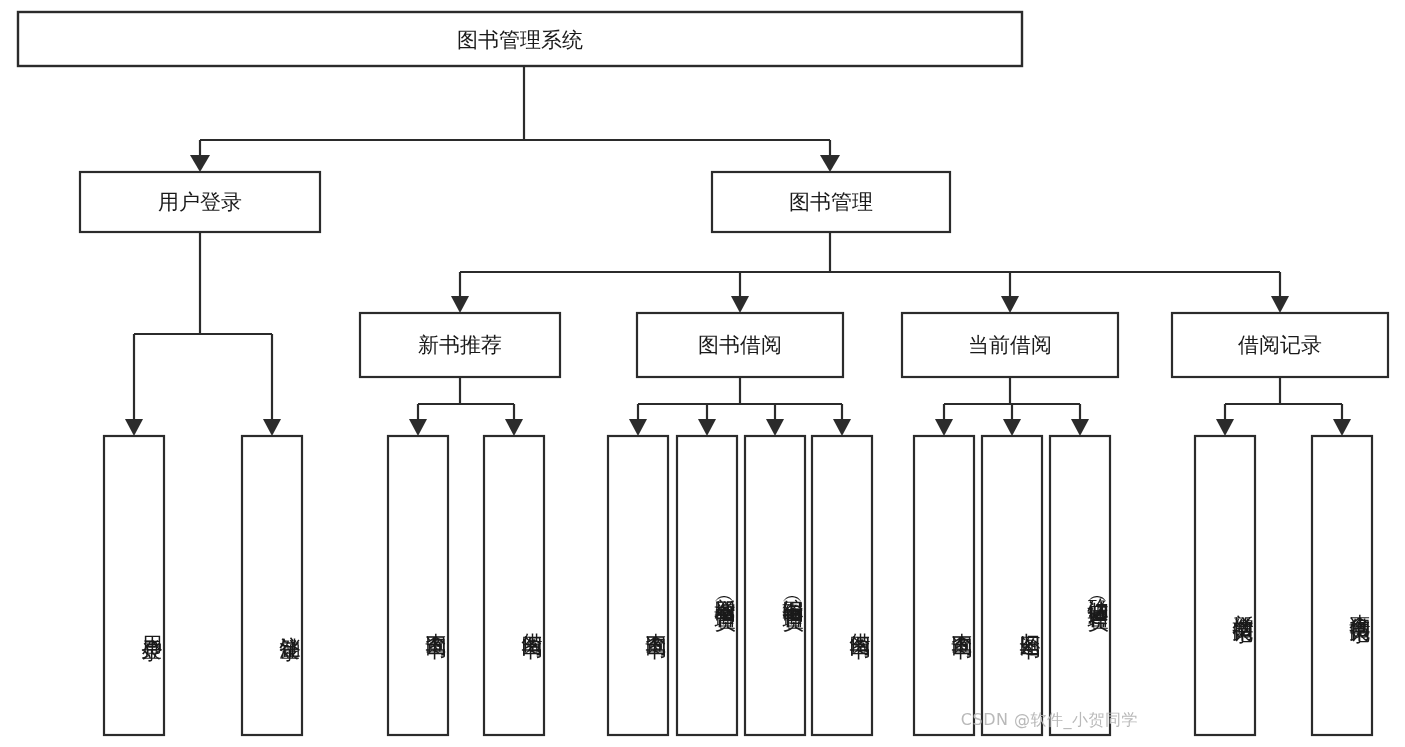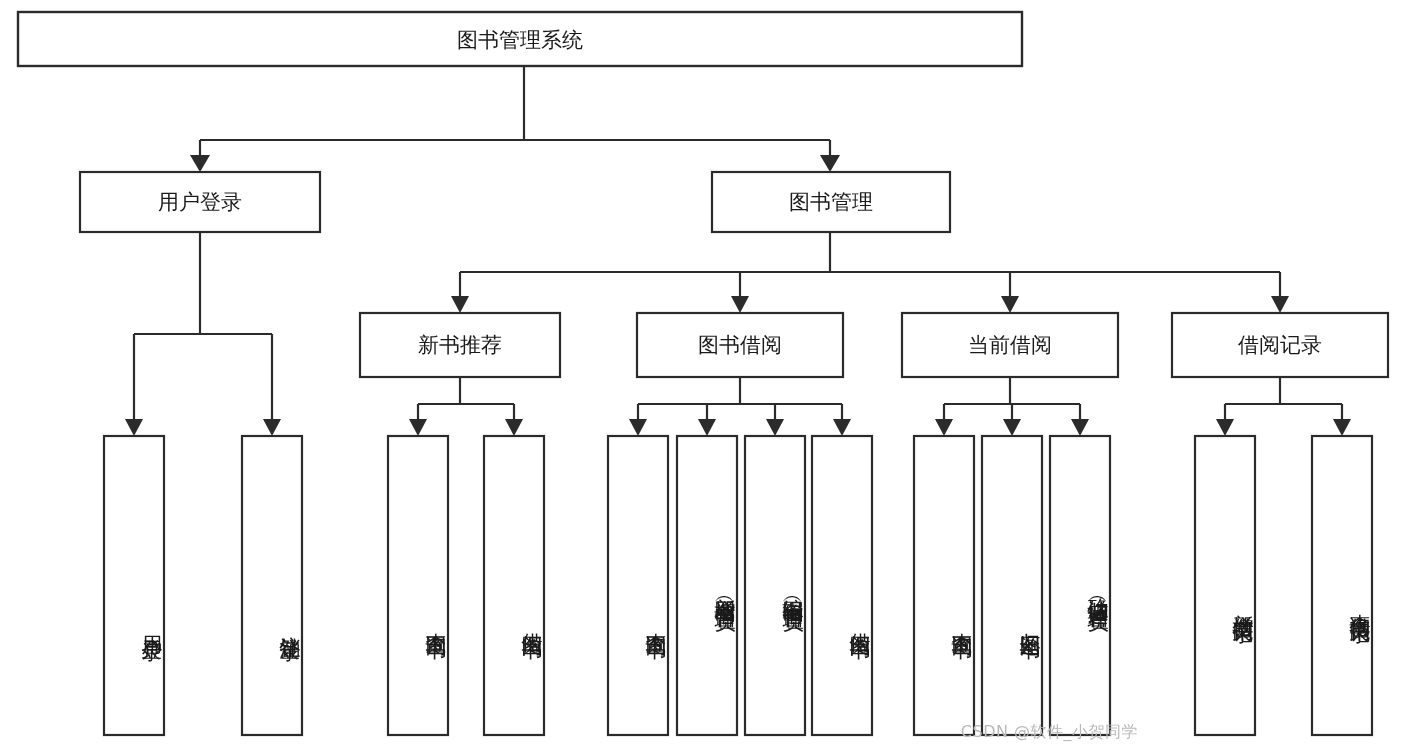--- a/index.html
+++ b/index.html
@@ -68,21 +68,21 @@
     color: #1a1a1a;
     display: flex;
     align-items: flex-start;
     justify-content: center;
     white-space: nowrap;
     pointer-events: none;
   }
   .watermark {
     position: absolute;
     right: 8px;
-    bottom: 4px;
+    bottom: 16px;
     font-family: "DejaVu Sans", "Liberation Sans", sans-serif;
     font-size: 16px;
     color: #b9b9b9;
     letter-spacing: 0.5px;
     white-space: nowrap;
   }
 </style>
 </head>
 <body>
 

